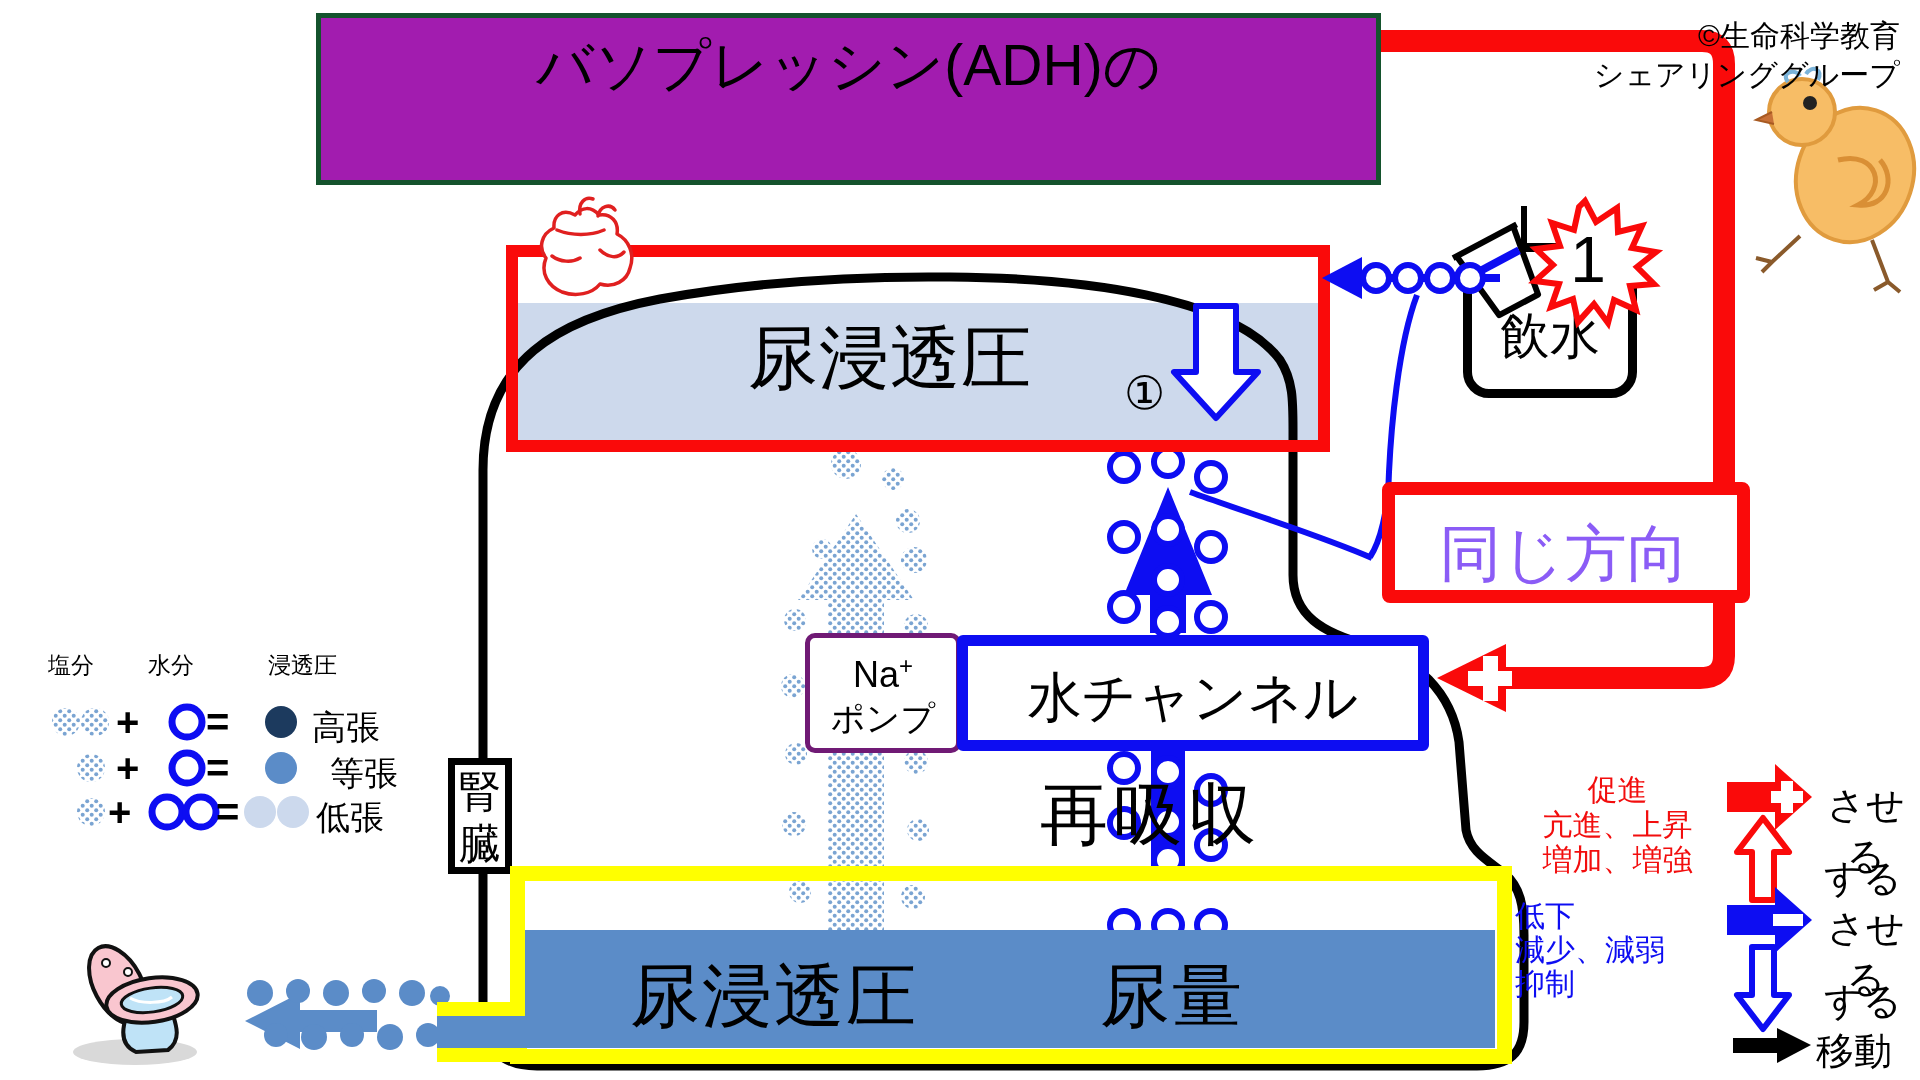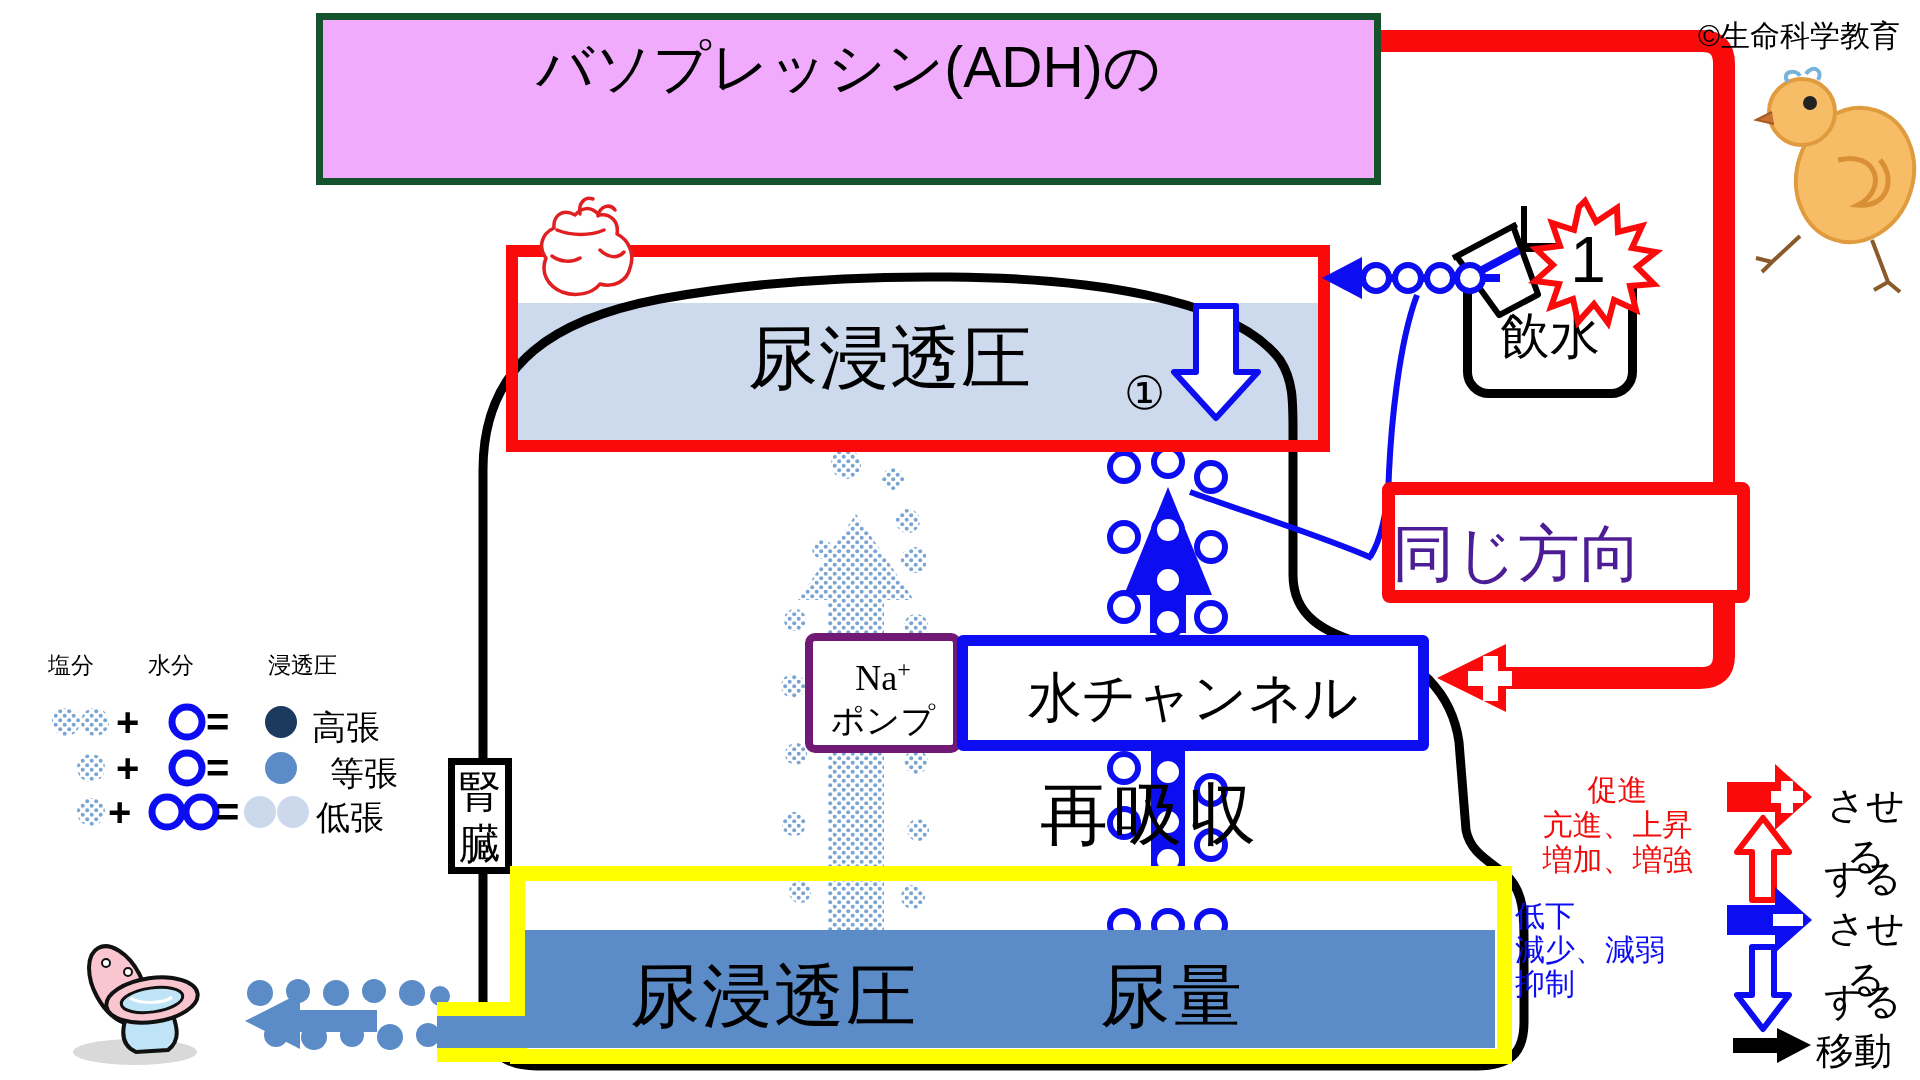--- a/index.html
+++ b/index.html
@@ -1,39 +1,39 @@
 <!DOCTYPE html>
 <html><head>
 <meta charset="utf-8">
 <style>
   html,body{margin:0;padding:0;background:#fff;}
   #stage{position:relative;width:1920px;height:1080px;background:#fff;overflow:hidden;
          font-family:"Liberation Sans","DejaVu Sans",sans-serif;color:#000;}
   .abs{position:absolute;}
   svg{position:absolute;left:0;top:0;overflow:visible;}
   
-  .title-box{left:316px;top:13px;width:1065px;height:172px;border:7px solid #14532d;
-             background:#f0abfc;z-index:3;text-align:center;box-sizing:border-box;}
+  .title-box{left:316px;top:13px;width:1065px;height:172px;border:5px solid #14532d;
+             background:#a21caf;z-index:3;text-align:center;box-sizing:border-box;}
   .title-l1{display:block;font-size:57px;line-height:74px;margin-top:10px;}
   .title-l2{display:block;font-size:40px;line-height:52px;}
   .credit{left:1480px;top:16px;width:420px;text-align:right;font-size:30px;line-height:39px;z-index:5;}
   .plasma-fill{left:506px;top:245px;width:824px;height:207px;background:#fff;z-index:1;}
   .plasma-inner{position:absolute;left:0;top:58px;width:100%;height:149px;background:#cdd9ec;}
   .plasma-border{left:506px;top:245px;width:824px;height:207px;border:12px solid #fa0a0a;
                  box-sizing:border-box;z-index:3;background:transparent;}
   .plasma-label{left:748px;top:312px;font-size:70px;z-index:4;letter-spacing:1px;}
   .plasma-step{left:1124px;top:366px;font-size:46px;z-index:4;}
   .drink-box{left:1463px;top:243px;width:174px;height:155px;border:9px solid #000;border-radius:26px;
              background:#fff;z-index:3;box-sizing:border-box;}
   .drink-label{left:1463px;top:303px;width:174px;text-align:center;font-size:50px;z-index:3;}
   .same-box{left:1382px;top:482px;width:368px;height:121px;border:13px solid #fa0a0a;border-radius:8px;
             background:#fff;z-index:3;box-sizing:border-box;}
-  .same-label{left:1333px;top:512px;width:368px;text-align:center;font-size:62px;color:#4c1d95;z-index:4;}
-  .na-box{left:805px;top:633px;width:156px;height:120px;border:8px solid #701a75;border-radius:10px;
-          background:#fff;z-index:3;box-sizing:border-box;text-align:center;font-family:Liberation Serif, serif;}
+  .same-label{left:1380px;top:512px;width:368px;text-align:center;font-size:62px;color:#8b5cf6;z-index:4;}
+  .na-box{left:805px;top:633px;width:156px;height:120px;border:5px solid #701a75;border-radius:10px;
+          background:#fff;z-index:3;box-sizing:border-box;text-align:center;}
   .na-l1{display:block;font-size:36px;line-height:44px;margin-top:6px;}
   .na-l1 sup{font-size:24px;}
   .na-l2{display:block;font-size:34px;line-height:42px;}
   .wc-box{left:957px;top:635px;width:472px;height:116px;border:11px solid #0d0df2;border-radius:6px;
           background:#fff;z-index:3;box-sizing:border-box;}
   .wc-label{left:957px;top:662px;width:472px;text-align:center;font-size:54px;z-index:4;}
   .reabs{left:1040px;top:770px;font-size:68px;letter-spacing:6px;z-index:4;}
   .kidney-box{left:448px;top:758px;width:64px;height:116px;border:7px solid #000;background:#fff;
               z-index:3;box-sizing:border-box;text-align:center;}
   .kid-ch{display:block;font-size:42px;line-height:50px;margin-top:2px;}
@@ -177,20 +177,21 @@
       <path d="M 130,998 C 140,1004 164,1004 172,997" fill="none" stroke="#fff" stroke-width="3"></path>
     </g>
   </svg>
 
   <div class="abs title-box">
     <span class="title-l1">バソプレッシン(ADH)の</span>
   </div>
 
   <div class="abs credit">
     <span>©生命科学教育</span><br>
+    <span>シェアリンググループ</span>
   </div>
 
   <div class="abs plasma-border"></div>
   <div class="abs plasma-label">尿浸透圧</div>
   <div class="abs plasma-step">①</div>
 
   <div class="abs drink-box"></div>
   <div class="abs drink-label">飲水</div>
 
   <div class="abs same-box"></div>

